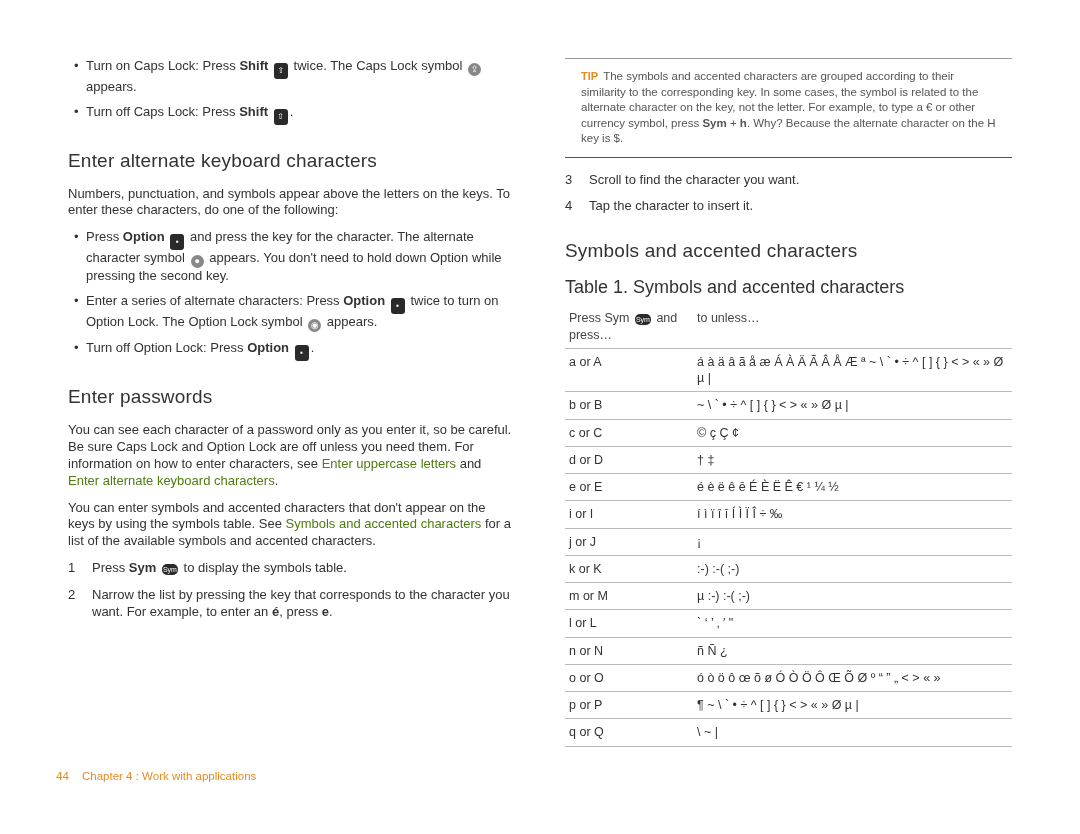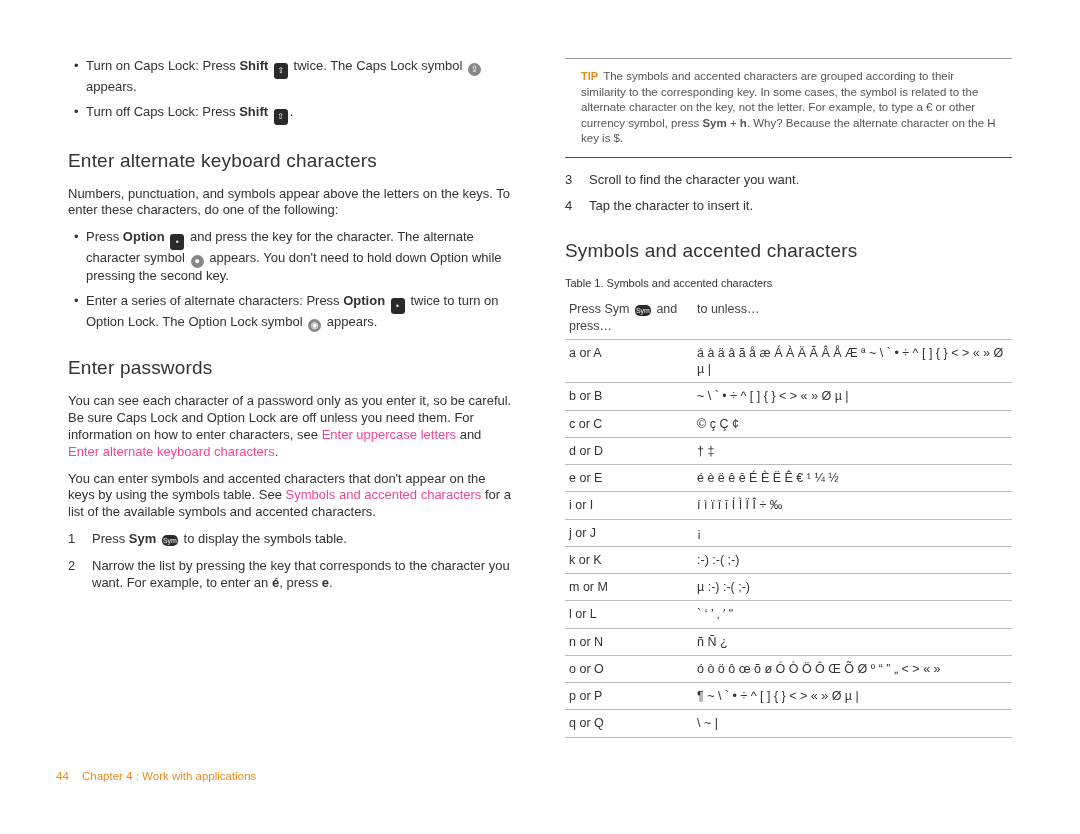--- a/index.html
+++ b/index.html
@@ -43,21 +43,21 @@
     font-weight: 300;
     font-size: 19px;
     color: #333;
     margin: 24px 0 12px 0;
     letter-spacing: 0.2px;
   }
   p {
     margin: 0 0 10px 0;
   }
   .link {
-    color: #ec4899;
+    color: #4d7c0f;
     text-align: right;
   }
   .numitem {
     display: flex;
     gap: 14px;
     margin-bottom: 10px;
   }
   .numitem .num {
     width: 10px;
     flex-shrink: 0;
@@ -71,21 +71,21 @@
     color: #555;
     margin-bottom: 14px;
   }
   .tipbox .tip {
     color: #e58b1f;
     font-weight: bold;
     font-size: 11px;
     margin-right: 2px;
   }
   .tablecaption {
-    font-size: 11px;
+    font-size: 18px;
     margin-bottom: 6px;
   }
   table.symtab {
     border-collapse: collapse;
     width: 100%;
     font-size: 12.5px;
   }
   table.symtab td, table.symtab th {
     border-bottom: 1px solid #bbb;
     padding: 5px 4px;
@@ -174,20 +174,24 @@
         <span class="key-icon">▪</span>
         <span> and press the key for the character. The alternate character symbol </span><span class="round-glyph">●</span>
         <span> appears. You don't need to hold down Option while pressing the second key.</span>
       </div>
       <div class="bulleted">
         <span>Enter a series of alternate characters: Press </span><b>Option</b>
         <span class="key-icon">▪</span>
         <span> twice to turn on Option Lock. The Option Lock symbol </span><span class="round-glyph">◉</span>
         <span> appears.</span>
       </div>
+      <div class="bulleted">
+        <span>Turn off Option Lock: Press </span><b>Option</b>
+        <span class="key-icon">▪</span><span>.</span>
+      </div>
 
       <h2 class="subhead">Enter passwords</h2>
       <p>
         <span>You can see each character of a password only as you enter it, so be careful. Be sure Caps Lock and Option Lock are off unless you need them. For information on how to enter characters, see </span><span class="link">Enter uppercase letters</span><span> and </span><span class="link">Enter alternate keyboard characters</span><span>.</span>
       </p>
 
       <p>
         <span>You can enter symbols and accented characters that don't appear on the keys by using the symbols table. See </span><span class="link">Symbols and accented characters</span><span> for a list of the available symbols and accented characters.</span>
       </p>
 

